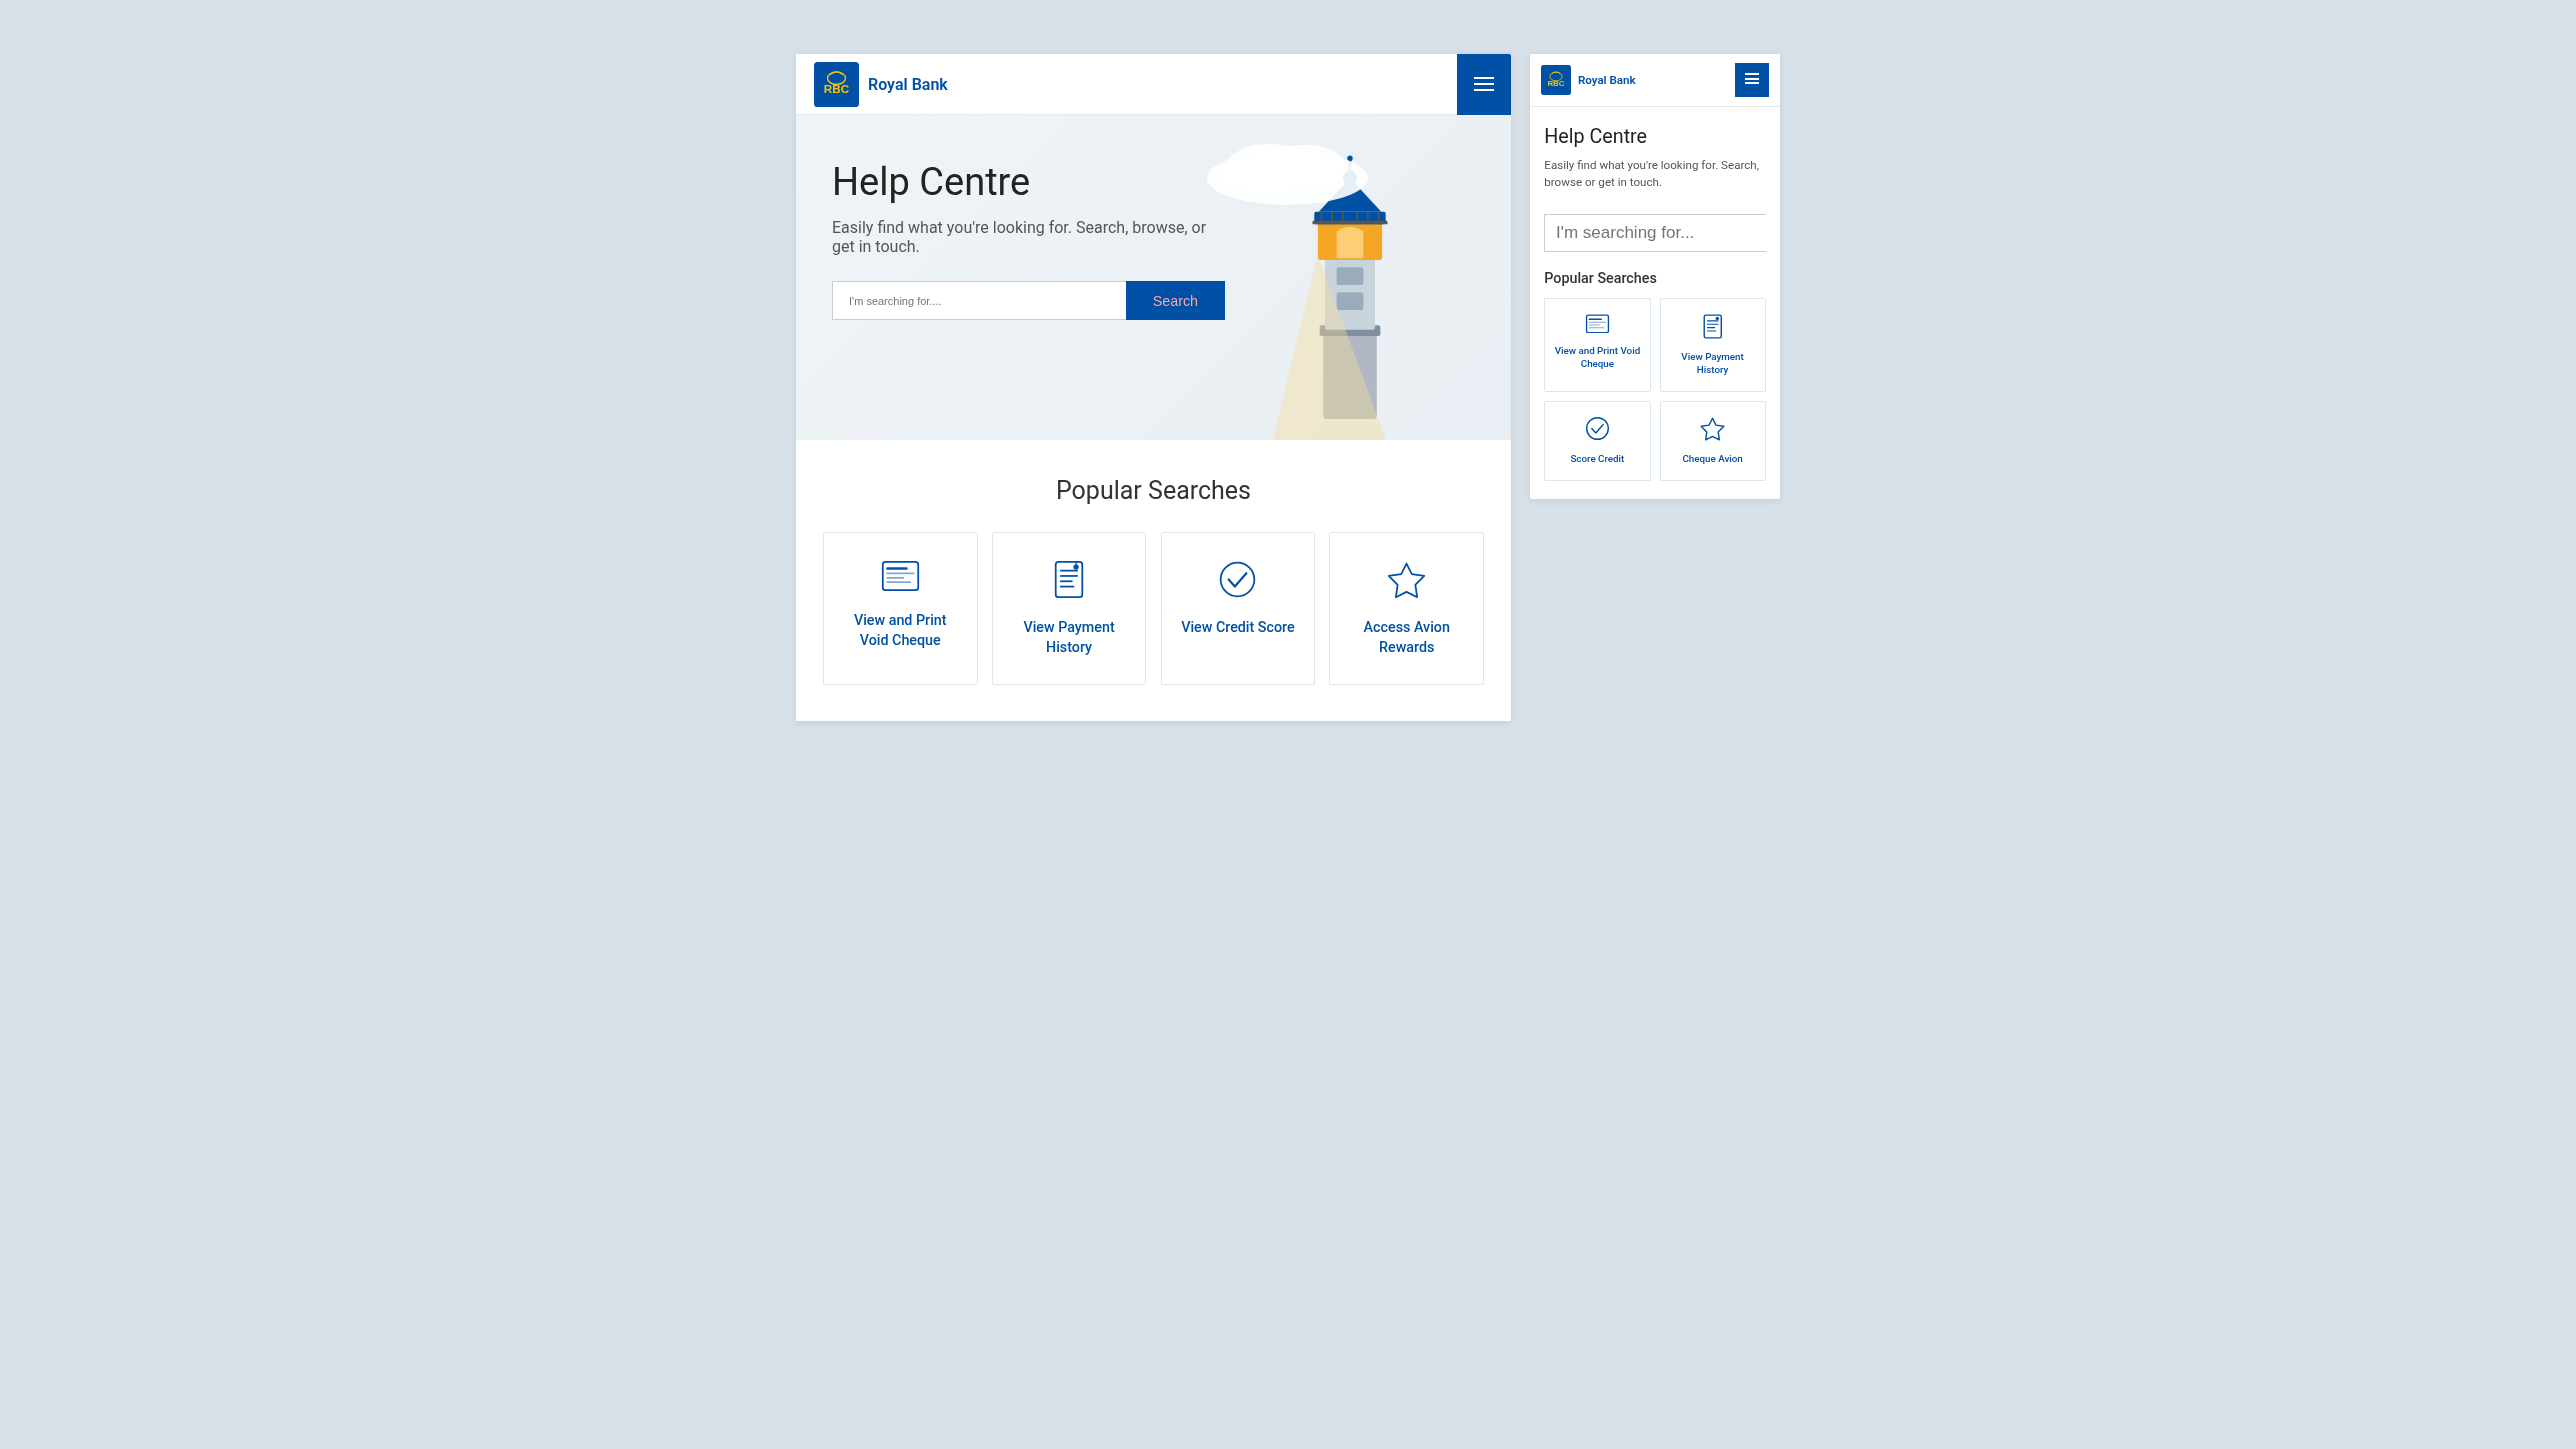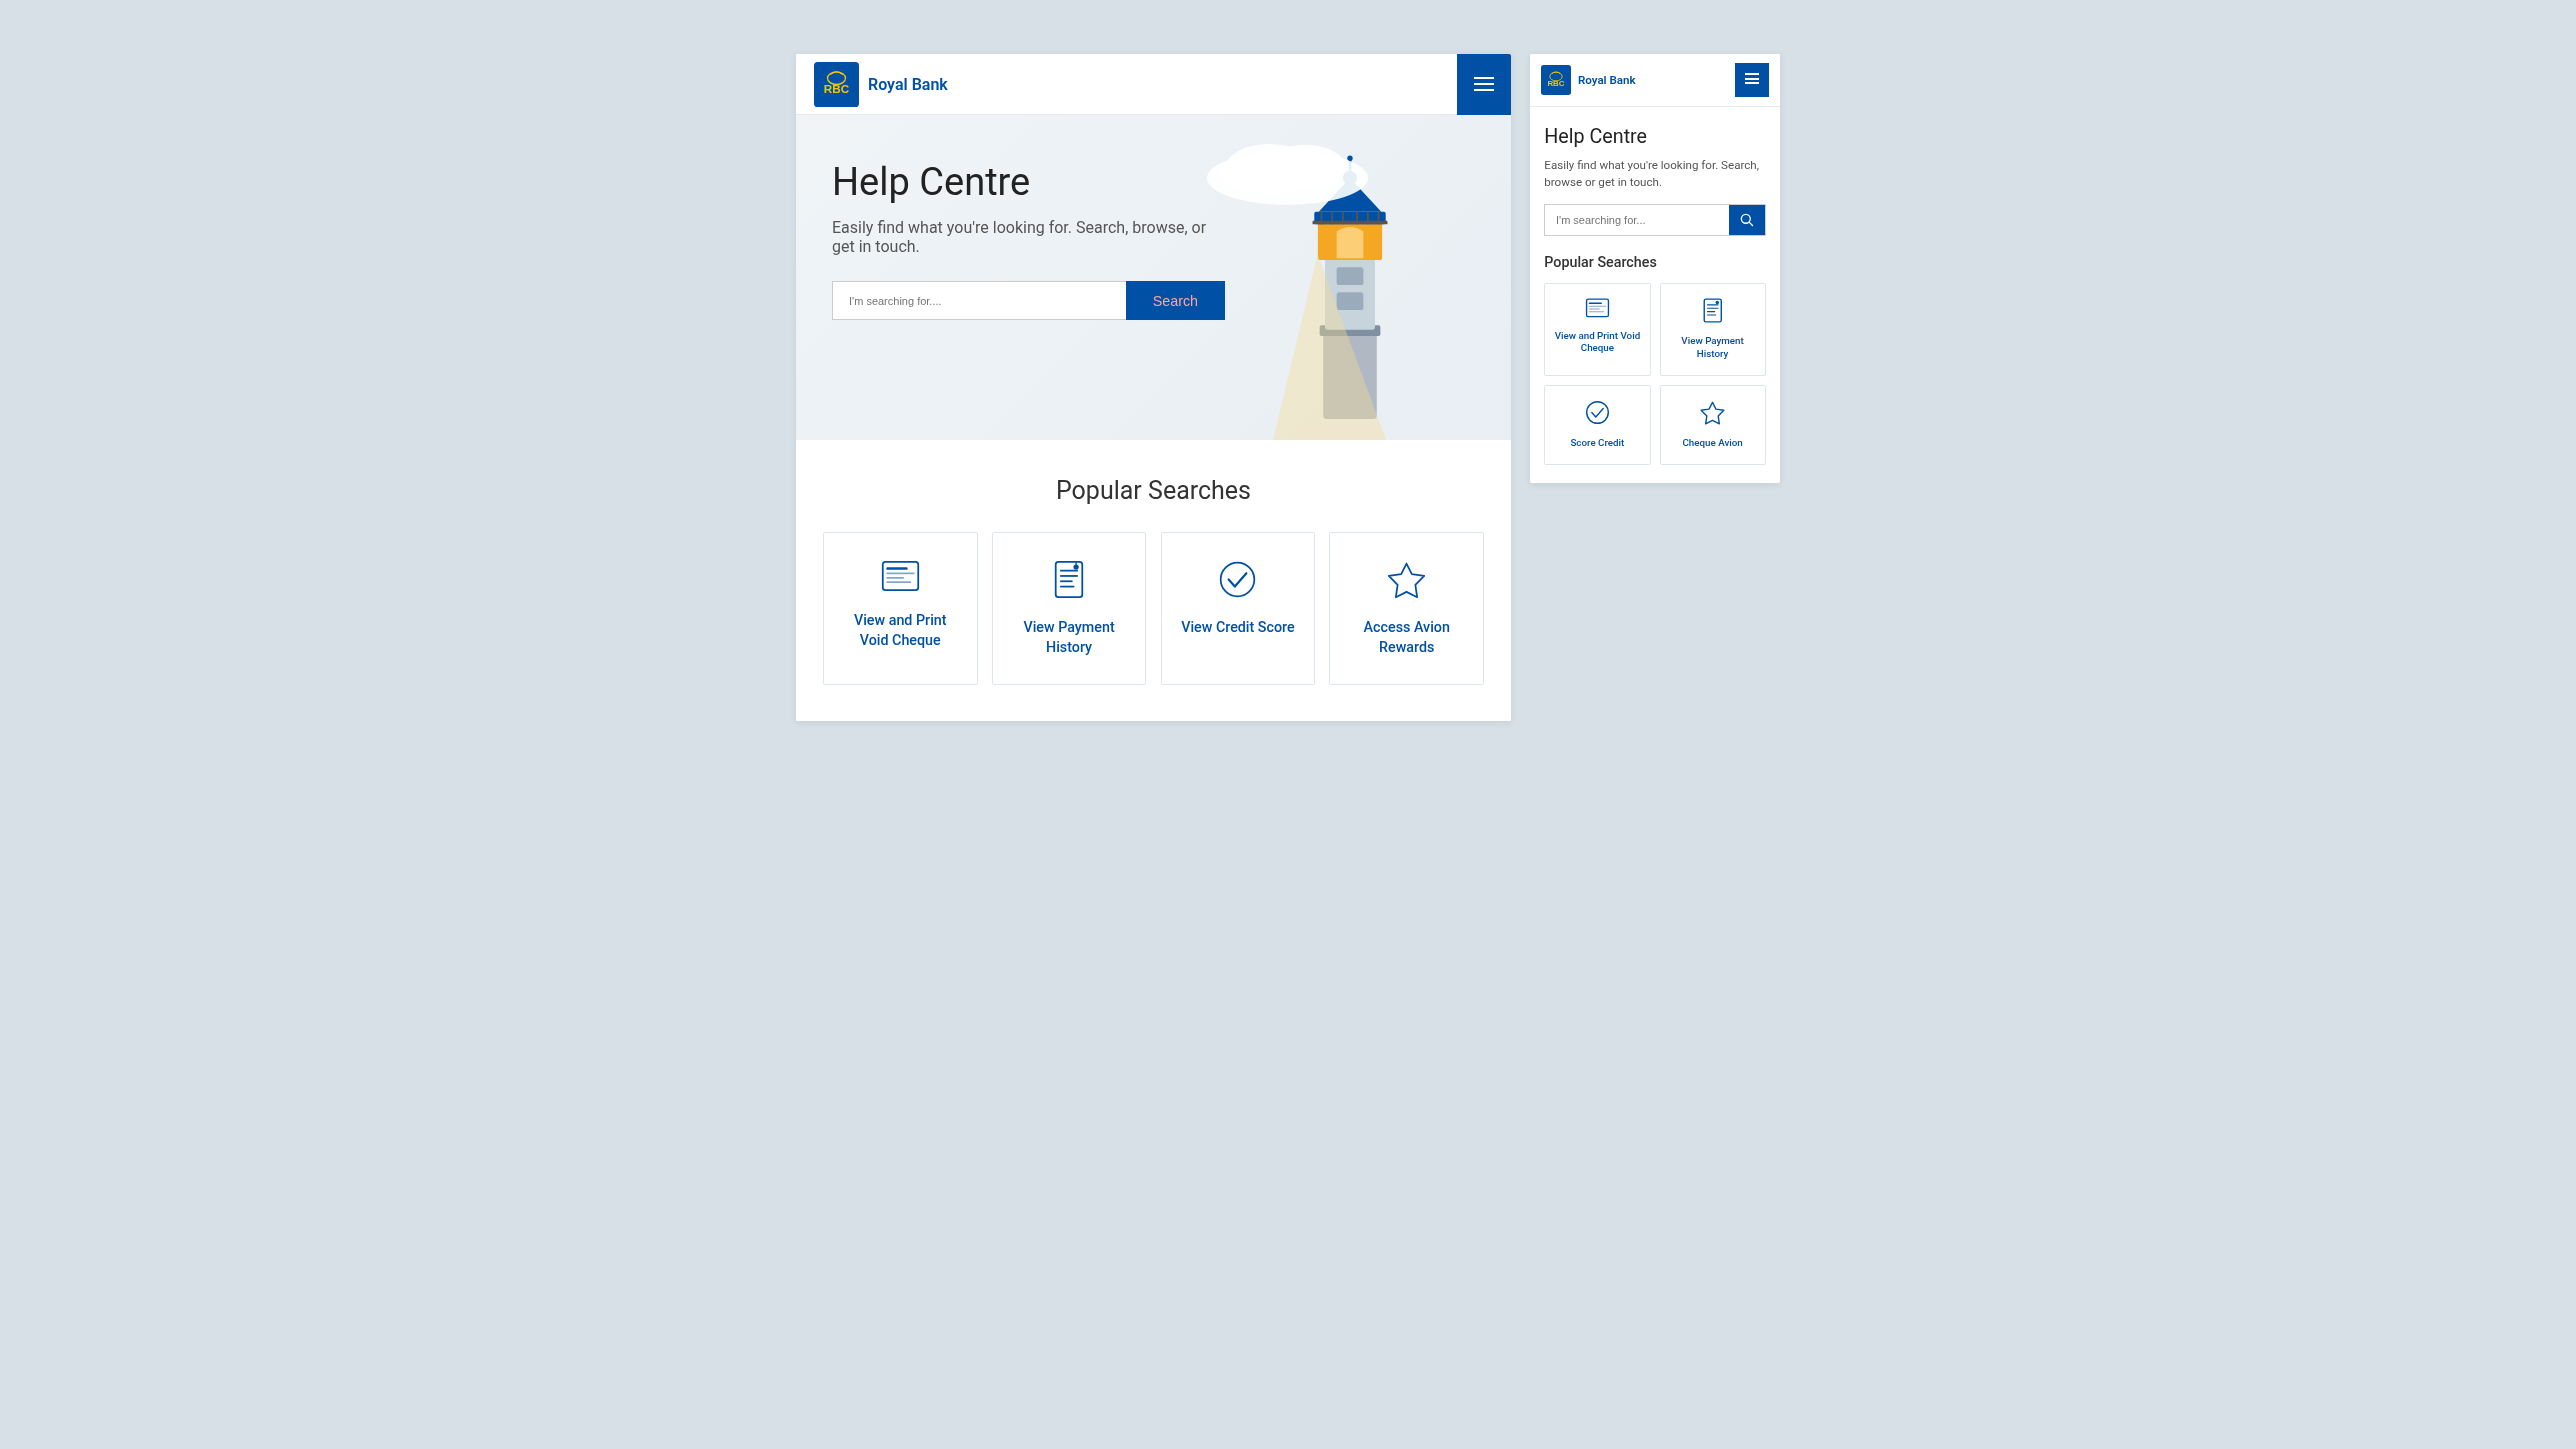--- a/index.html
+++ b/index.html
@@ -258,35 +258,35 @@
     .side-title {
       font-size: 19.7px;
       font-weight: 400;
       color: #222;
       margin-bottom: 9px;
     }
 
     .side-subtitle {
       font-size: 11.6px;
       color: #555;
-      margin-bottom: 12px;
+      margin-bottom: 22px;
       line-height: 1.5;
     }
 
     .side-search-bar {
       display: flex;
       border: 0.9px solid #ccc;
       margin-bottom: 18px;
     }
 
     .side-search-input {
       flex: 1;
       padding: 8px 10.7px;
       border: none;
-      font-size: 11px;
+      font-size: 17px;
       color: #888;
       outline: none;
     }
 
     .side-search-btn {
       background: #0051a5;
       border: none;
       padding: 8px 10.7px;
       cursor: pointer;
       display: flex;

